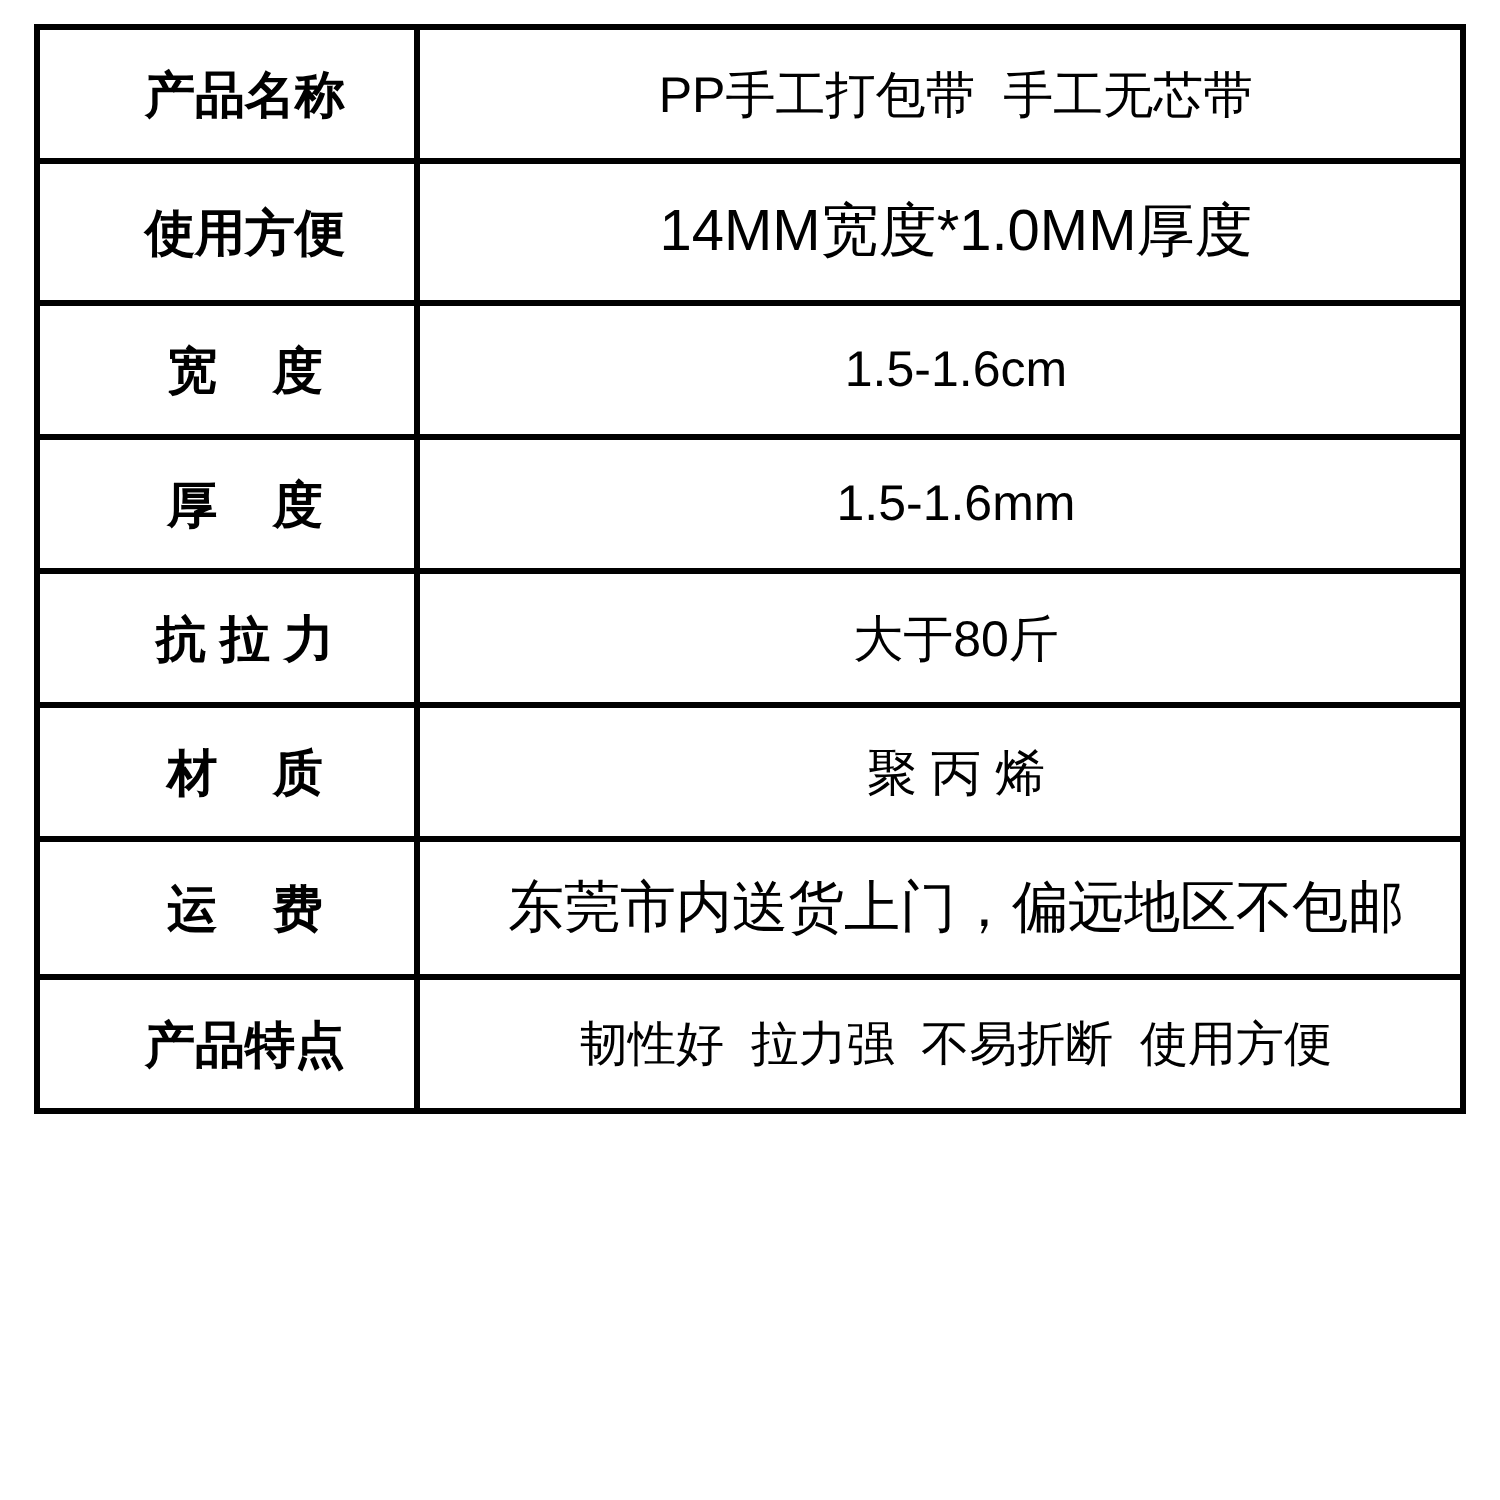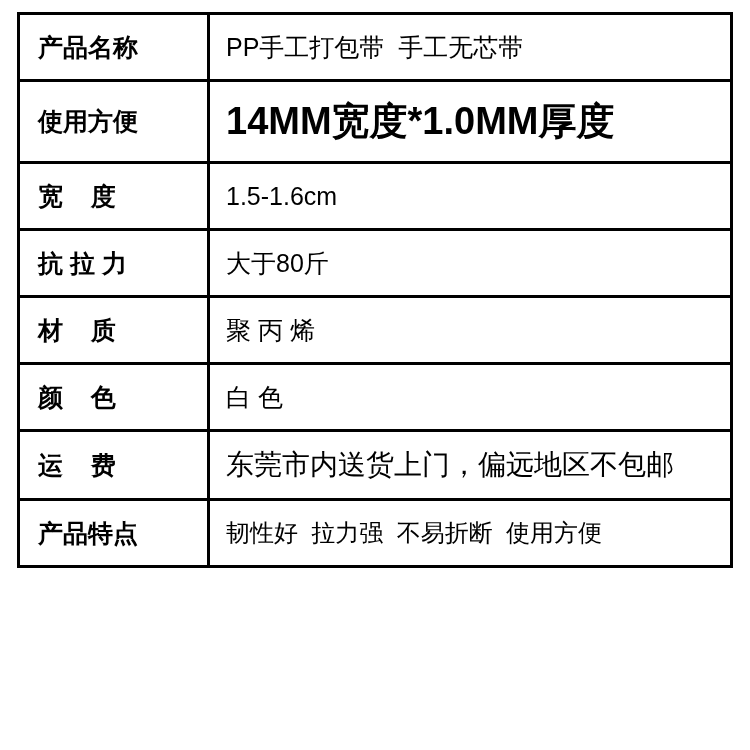--- a/index.html
+++ b/index.html
@@ -35,31 +35,32 @@
     padding: 14px 0 14px 18px !important;
     white-space: pre;
   }
   .value-cell {
     font-size: 25px;
     padding: 14px 0 14px 16px !important;
     white-space: pre;
     margin-left: 12px;
   }
   .value-cell.bold-big {
-    font-weight: bold;
-    font-size: 38px;
+    font-weight: normal;
+    font-size: 29px;
   }
   .value-cell.smaller {
     font-size: 24px;
   }
   .value-cell.tight {
     font-size: 28px;
   }
   .row-h {
     height: 67px;
+    text-align: center;
   }
 </style>
 </head>
 <body>
 
 <table class="spec-table">
   <colgroup>
     <col class="col-label">
     <col>
   </colgroup>
@@ -70,30 +71,30 @@
     </tr>
     <tr class="row-h">
       <td class="label-cell">使用方便</td>
       <td class="value-cell bold-big">14MM宽度*1.0MM厚度</td>
     </tr>
     <tr class="row-h">
       <td class="label-cell">宽    度</td>
       <td class="value-cell">1.5-1.6cm</td>
     </tr>
     <tr class="row-h">
+      <td class="label-cell">厚    度</td>
+      <td class="value-cell">1.5-1.6mm</td>
+    </tr>
+    <tr class="row-h">
       <td class="label-cell">抗 拉 力</td>
       <td class="value-cell">大于80斤</td>
     </tr>
     <tr class="row-h">
       <td class="label-cell">材    质</td>
       <td class="value-cell">聚 丙 烯</td>
-    </tr>
-    <tr class="row-h">
-      <td class="label-cell">颜    色</td>
-      <td class="value-cell">白 色</td>
     </tr>
     <tr class="row-h">
       <td class="label-cell">运    费</td>
       <td class="value-cell tight">东莞市内送货上门，偏远地区不包邮</td>
     </tr>
     <tr class="row-h">
       <td class="label-cell">产品特点</td>
       <td class="value-cell smaller">韧性好  拉力强  不易折断  使用方便</td>
     </tr>
   </tbody>

